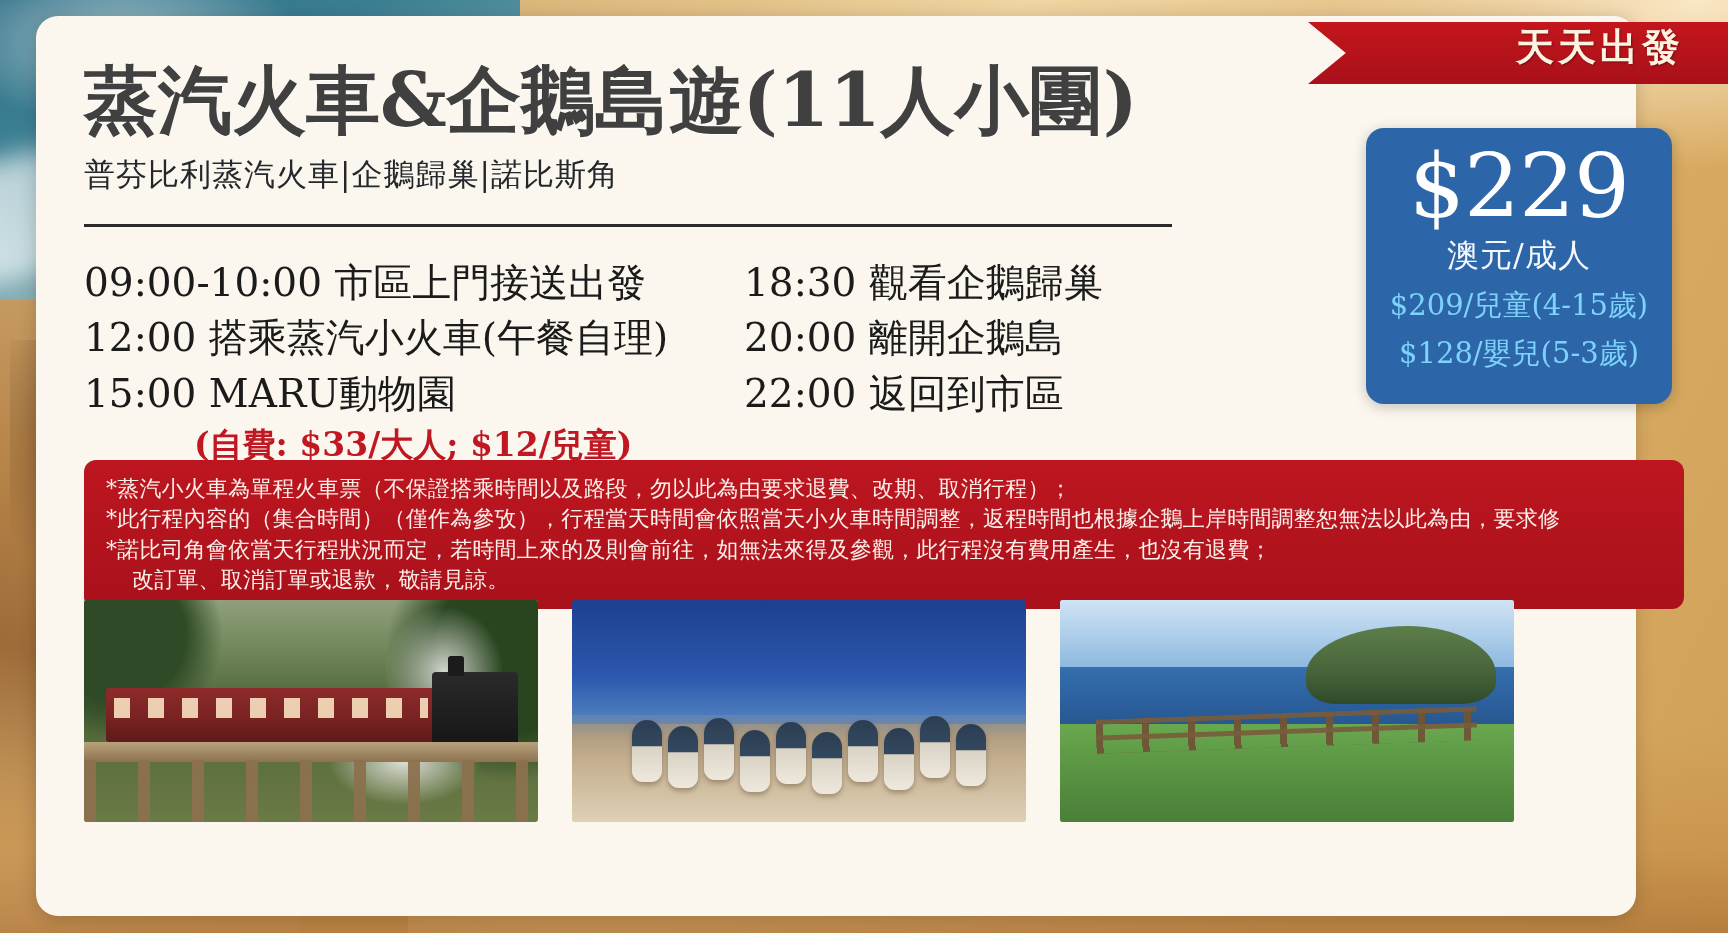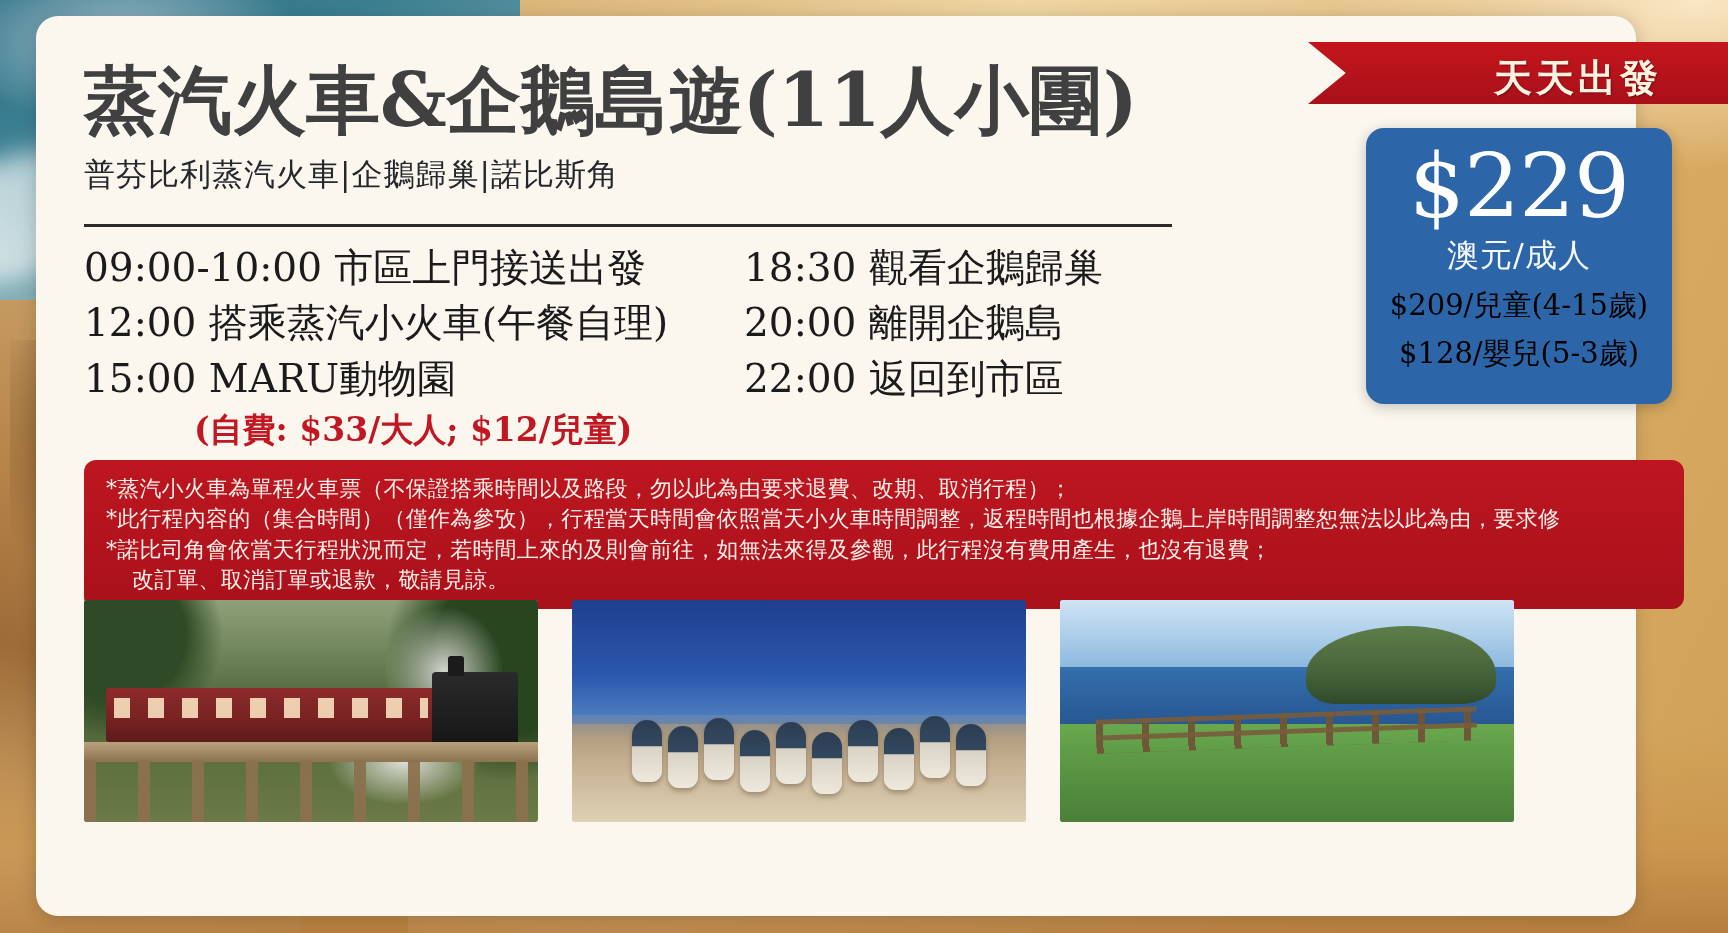--- a/index.html
+++ b/index.html
@@ -49,26 +49,25 @@
   .card {
     position:absolute; left:36px; top:16px; width:1600px; height:900px;
     background:#fbf7ef;
     border-radius:22px 22px 22px 22px;
     box-shadow:0 2px 18px rgba(0,0,0,.18);
   }
 
   
   .ribbon {
     position:absolute; right:0; top:22px; height:62px; width:420px;
-    display:flex; align-items:flex-end; justify-content:flex-end;
-    padding-right:66px;
+    display:flex; align-items:flex-start; justify-content:flex-end;
+    padding-right:44px;
     background:linear-gradient(180deg,#c4161c 0%,#a9101a 100%);
     clip-path:polygon(0 0, 100% 0, 100% 100%, 0 100%, 9% 50%);
     z-index:6;
-    margin-top:20px;
   }
   .ribbon-text {
     color:#fdf3e0; font-size:38px; font-weight:bold; letter-spacing:4px;
     font-family:"DejaVu Serif", serif;
     text-shadow:1px 1px 2px rgba(0,0,0,.35);
   }
 
   
   .title-area { position:absolute; left:84px; top:62px; width:1120px; z-index:4; }
   .title {
@@ -82,21 +81,21 @@
     font-family:"DejaVu Serif", serif;
     font-size:31px; color:#24272b; letter-spacing:1px;
   }
   .divider {
     position:absolute; left:84px; top:224px; width:1088px; height:3px;
     background:#2b2b2b; z-index:4;
   }
 
   
   .schedule {
-    position:absolute; left:84px; top:240px; width:1110px;
+    position:absolute; left:84px; top:255px; width:1110px;
     display:flex; z-index:4;
   }
   .col { display:flex; flex-direction:column; }
   .col-left { width:660px; }
   .col-right { width:450px; }
   .sched-line {
     font-family:"DejaVu Serif", serif;
     font-size:39px; color:#1b1b1b; line-height:1.42;
     white-space:nowrap;
   }
@@ -120,21 +119,21 @@
     font-family:"DejaVu Serif", serif;
     font-size:88px; font-weight:normal; color:#ffffff; line-height:1.25;
     letter-spacing:-1px;
   }
   .price-unit {
     font-family:"DejaVu Serif", serif;
     font-size:32px; color:#f4f7fb; margin-top:-8px; letter-spacing:1px;
   }
   .price-sub {
     font-family:"DejaVu Serif", serif;
-    font-size:29px; color:#000000; line-height:1.45; margin-top:6px;
+    font-size:29px; color:#7dd3fc; line-height:1.45; margin-top:6px;
     white-space:nowrap;
   }
 
   
   .disclaimer {
     position:absolute; left:84px; top:460px; width:1600px; min-height:122px;
     background:linear-gradient(180deg,#bd1620 0%,#a9111b 100%);
     border-radius:12px;
     padding:14px 26px 14px 22px;
     z-index:4;

